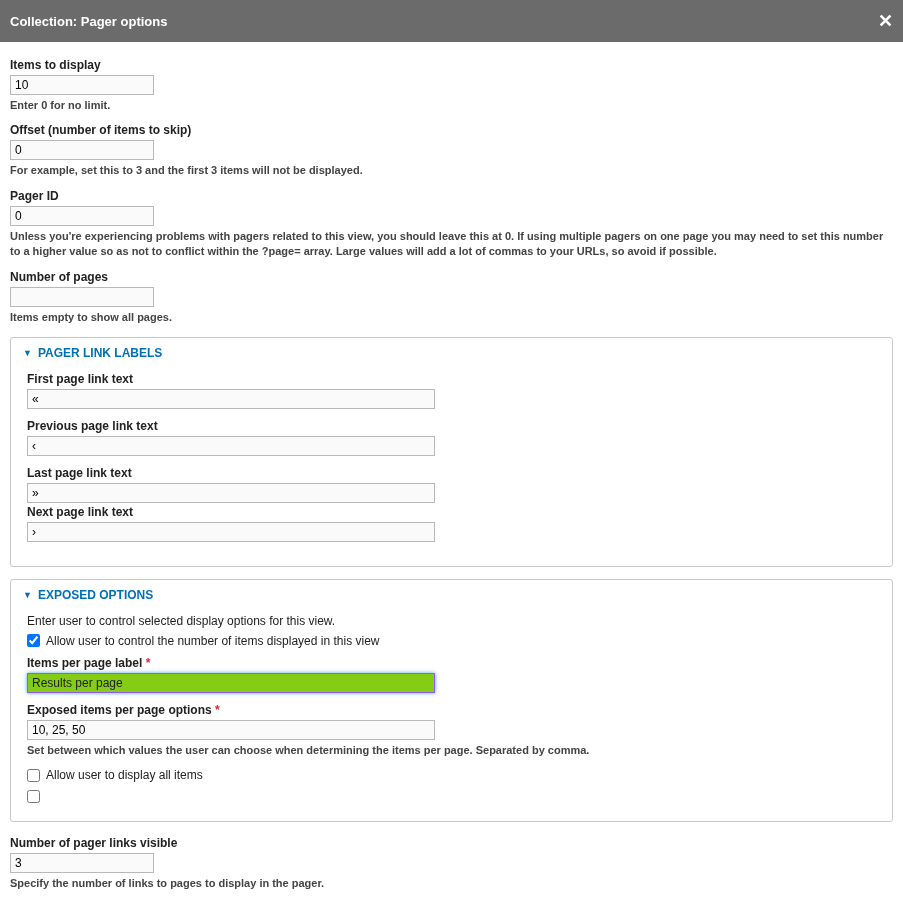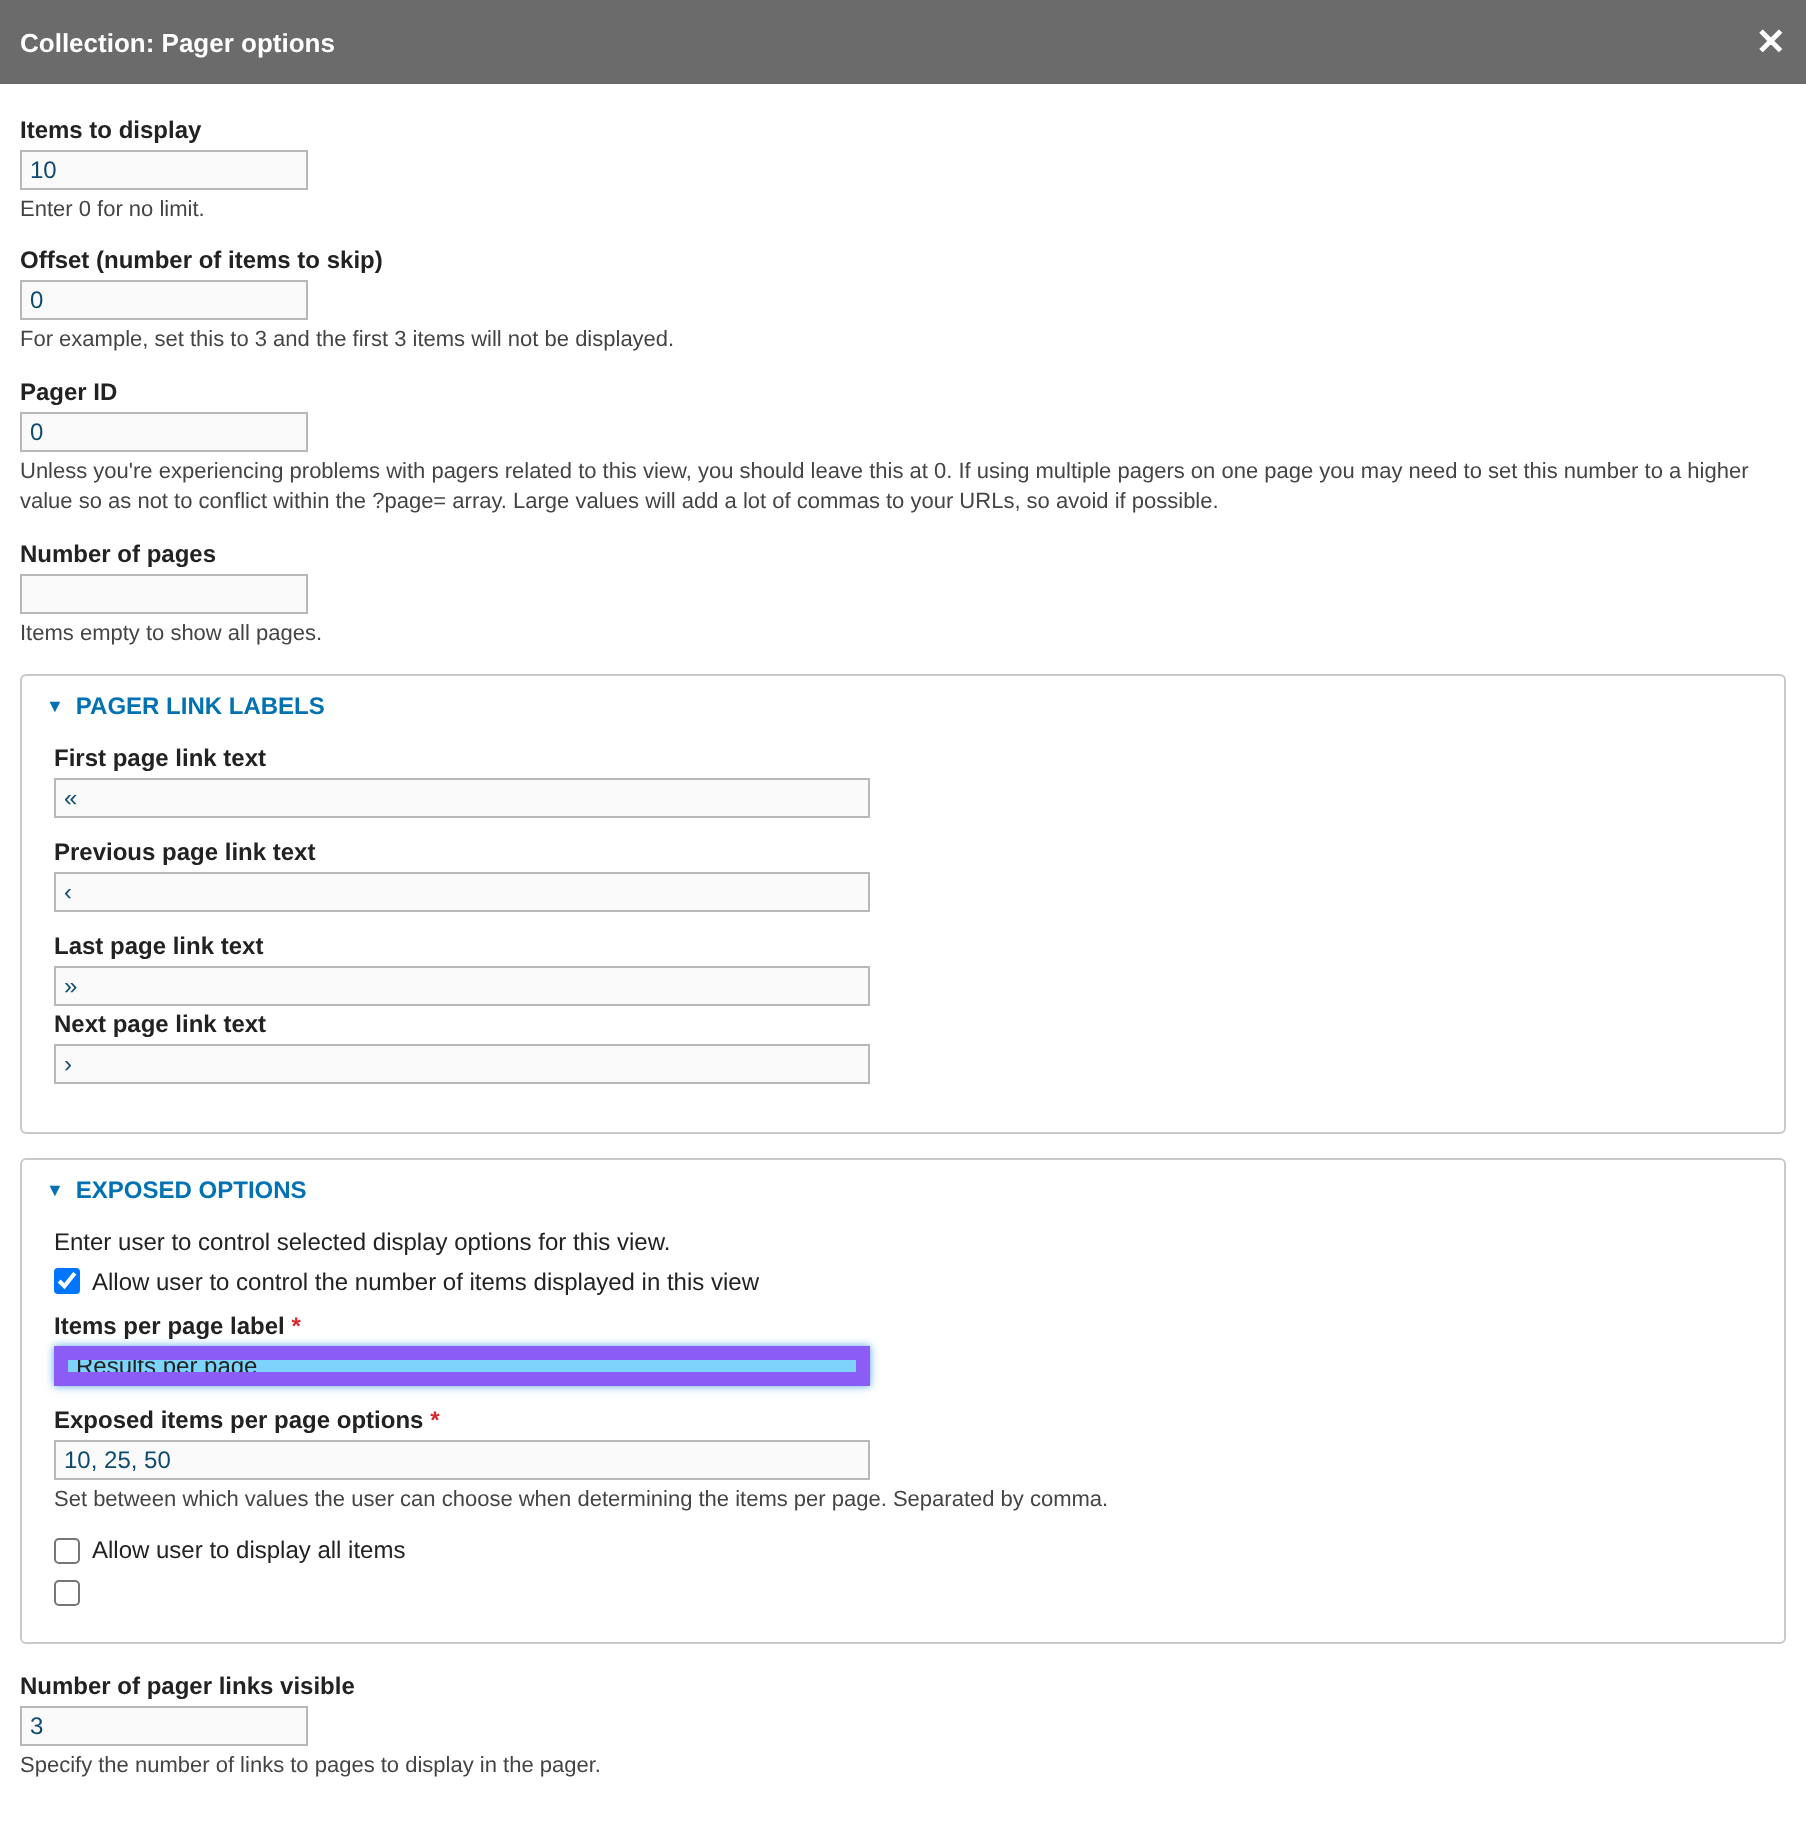--- a/index.html
+++ b/index.html
@@ -42,38 +42,39 @@
     display: block;
     font-weight: bold;
     font-size: 12px;
     margin-bottom: 3px;
   }
   .form-item .description {
     color: #444;
     font-size: 11px;
     margin-top: 3px;
     line-height: 1.4;
+    font-weight: bold;
   }
   input[type="text"], input[type="number"] {
     font-family: inherit;
     font-size: 12px;
     padding: 2px 4px;
     border: 1px solid #b8b8b8;
     background: #fafafa;
-    color: #0c4a6e;
+    color: #000000;
     height: 20px;
   }
   input.small { width: 144px; }
   input.wide { width: 408px; }
   input[type="number"].small { width: 144px; }
   input.focused {
     outline: none;
-    border: 7px solid #8b5cf6;
+    border: 1px solid #8b5cf6;
     box-shadow: 0 0 4px rgba(36,144,227,0.8);
-    background: #7dd3fc;
+    background: #84cc16;
     color: #222;
   }
   .required-mark { color: #d8292f; font-weight: bold; }
   fieldset {
     border: 1px solid #c9c9c9;
     border-radius: 3px;
     margin: 12px 0 12px 0;
     padding: 0;
   }
   .fieldset-header {

